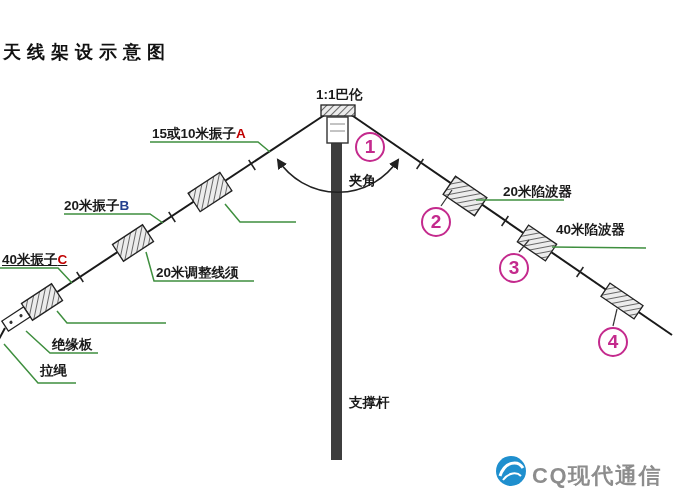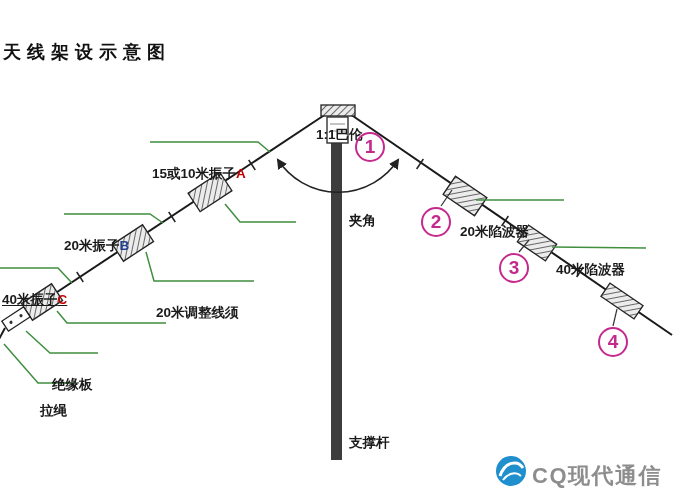--- a/index.html
+++ b/index.html
@@ -10,21 +10,21 @@
     --suffix-c:#c00000;
     --logo:#1f8fce;
     --brand-text:#8d8d8d;
   }
   html,body{margin:0;padding:0;background:#fff;}
   .stage{
     position:relative;width:690px;height:488px;background:#ffffff;overflow:hidden;
     font-family:"Liberation Sans","DejaVu Sans",sans-serif;color:#1a1a1a;
   }
   .stage svg{position:absolute;left:0;top:0;}
-  .lbl{position:absolute;font-size:13.5px;font-weight:700;color:#1a1a1a;white-space:nowrap;line-height:1.35;margin-top:40px;}
+  .lbl{position:absolute;font-size:13.5px;font-weight:700;color:#1a1a1a;white-space:nowrap;line-height:1.35;}
   .title{position:absolute;left:3px;top:20px;font-size:18px;font-weight:700;letter-spacing:6px;color:#111;margin-top:20px;}
   .sfx-a{color:var(--suffix-a);}
   .sfx-b{color:var(--suffix-b);}
   .sfx-c{color:var(--suffix-c);}
   .marker{
     position:absolute;width:30px;height:30px;border:2.5px solid var(--marker);border-radius:50%;
     color:var(--marker);display:flex;align-items:center;justify-content:center;
     font-size:19px;font-weight:700;box-sizing:border-box;background:transparent;
   }
   .brand{position:absolute;left:532px;top:461px;font-size:22px;font-weight:700;
@@ -145,21 +145,21 @@
   <div class="lbl" style="left:64px;top:197px;"><span>20米振子</span><span class="sfx-b">B</span></div>
 
   <div class="lbl" style="left:2px;top:251px;text-decoration:underline;"><span>40米振子</span><span class="sfx-c">C</span></div>
 
 
   <div class="lbl" style="left:156px;top:264px;">20米调整线须</div>
   <div class="lbl" style="left:52px;top:336px;">绝缘板</div>
   <div class="lbl" style="left:40px;top:362px;">拉绳</div>
 
   <div class="lbl" style="left:349px;top:172px;">夹角</div>
-  <div class="lbl" style="left:460px;top:183px;">20米陷波器</div>
+  <div class="lbl" style="left:503px;top:183px;">20米陷波器</div>
   <div class="lbl" style="left:556px;top:221px;">40米陷波器</div>
   <div class="lbl" style="left:349px;top:394px;">支撑杆</div>
 
   <div class="marker" style="left:355px;top:132px;">1</div>
   <div class="marker" style="left:421px;top:207px;">2</div>
   <div class="marker" style="left:499px;top:253px;">3</div>
   <div class="marker" style="left:598px;top:327px;">4</div>
 
   <div class="brand">CQ现代通信</div>
 

